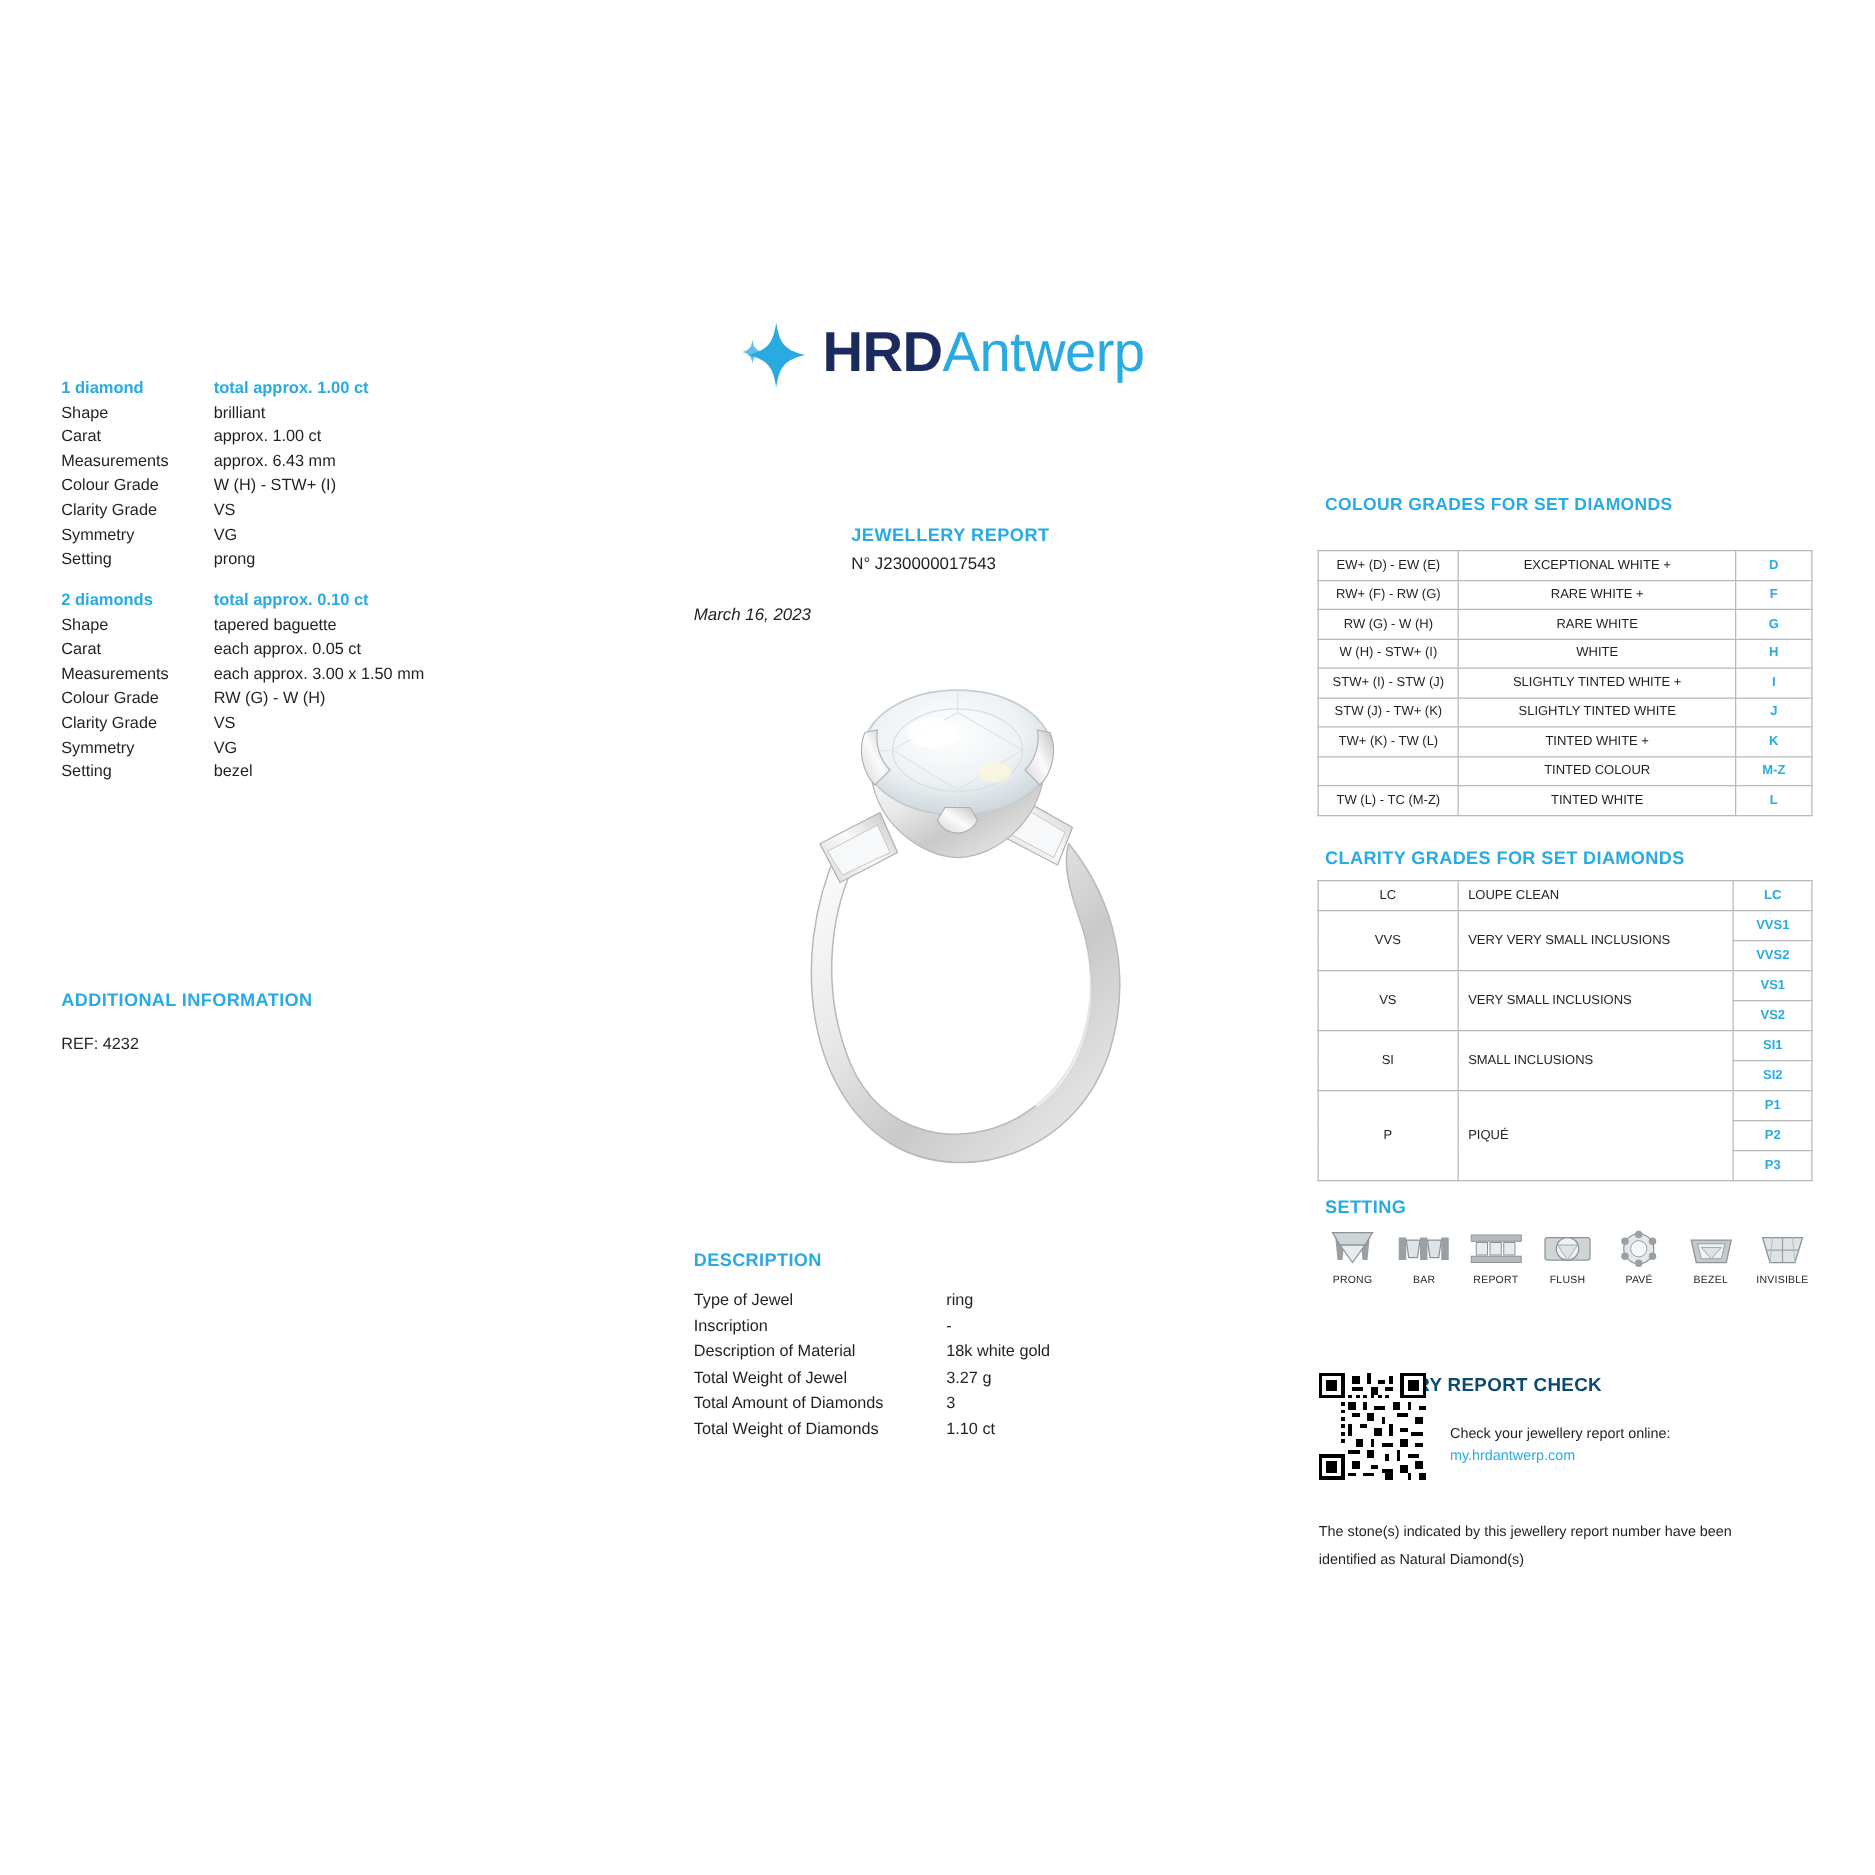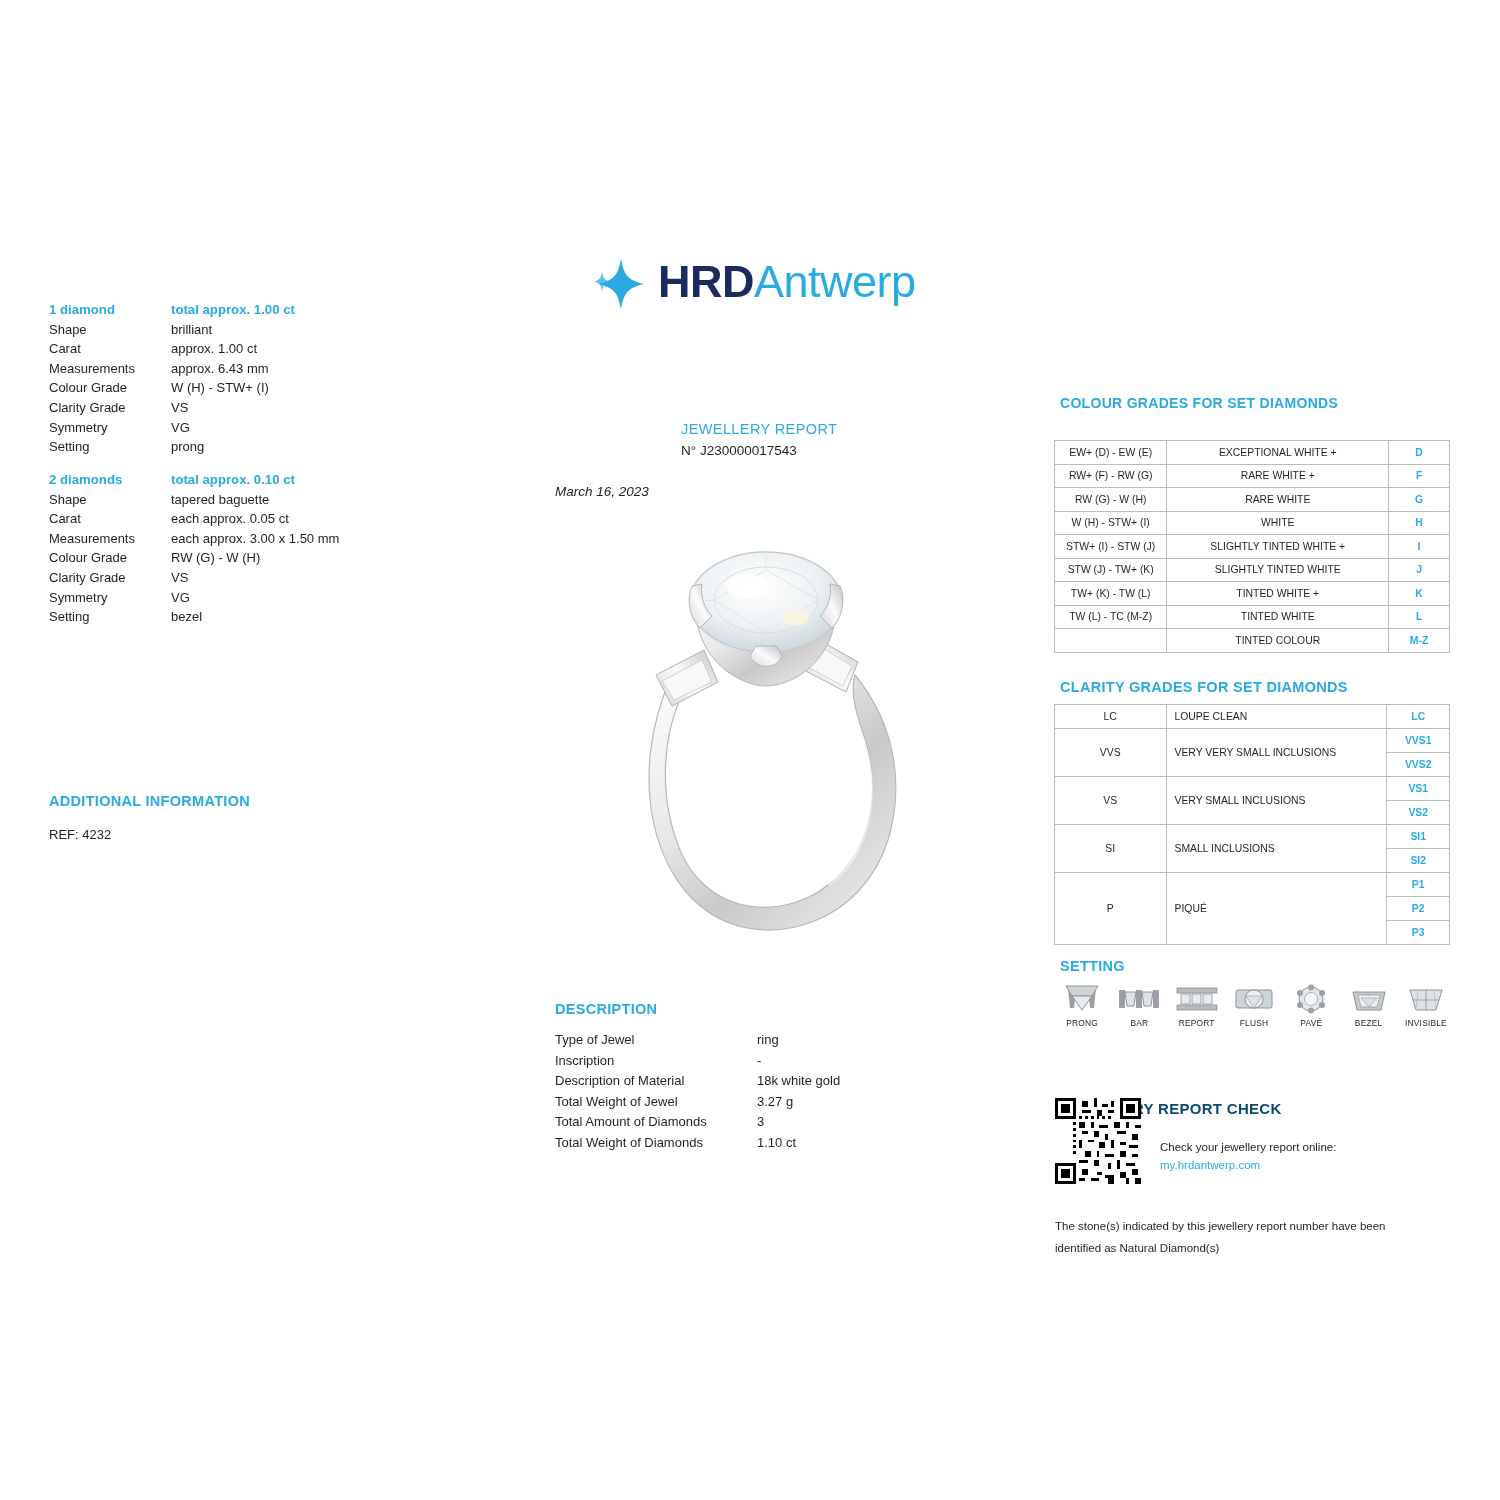--- a/index.html
+++ b/index.html
@@ -44,21 +44,21 @@
     position: absolute;
     left: 0px; top: 6px;
     width: 62px; height: 52px;
   }
 
   
   #report-title {
     left: 681px; top: 421px;
     font-size: 14.5px;
     color: #29ABE2;
-    font-weight: normal;
+    font-weight: bold;
     letter-spacing: 0.4px;
   }
   #report-number {
     left: 681px; top: 443px;
     font-size: 13.5px;
     color: #231f20;
   }
   #report-date {
     left: 555px; top: 484px;
     font-size: 13.5px;
@@ -404,28 +404,28 @@
         <td class="range">STW (J) - TW+ (K)</td>
         <td class="desc">SLIGHTLY TINTED WHITE</td>
         <td class="code">J</td>
       </tr>
       <tr>
         <td class="range">TW+ (K) - TW (L)</td>
         <td class="desc">TINTED WHITE +</td>
         <td class="code">K</td>
       </tr>
       <tr>
+        <td class="range"></td>
+        <td class="desc">TINTED COLOUR</td>
+        <td class="code">M-Z</td>
+      </tr>
+      <tr>
         <td class="range">TW (L) - TC (M-Z)</td>
         <td class="desc">TINTED WHITE</td>
         <td class="code">L</td>
-      </tr>
-      <tr>
-        <td class="range"></td>
-        <td class="desc">TINTED COLOUR</td>
-        <td class="code">M-Z</td>
       </tr>
     </tbody>
   </table>
 
   <div class="abs" id="clarity-title">CLARITY GRADES FOR SET DIAMONDS</div>
   <table class="abs" id="clarity-table">
     <tbody>
       <tr>
         <td class="grp">LC</td>
         <td class="desc">LOUPE CLEAN</td>

